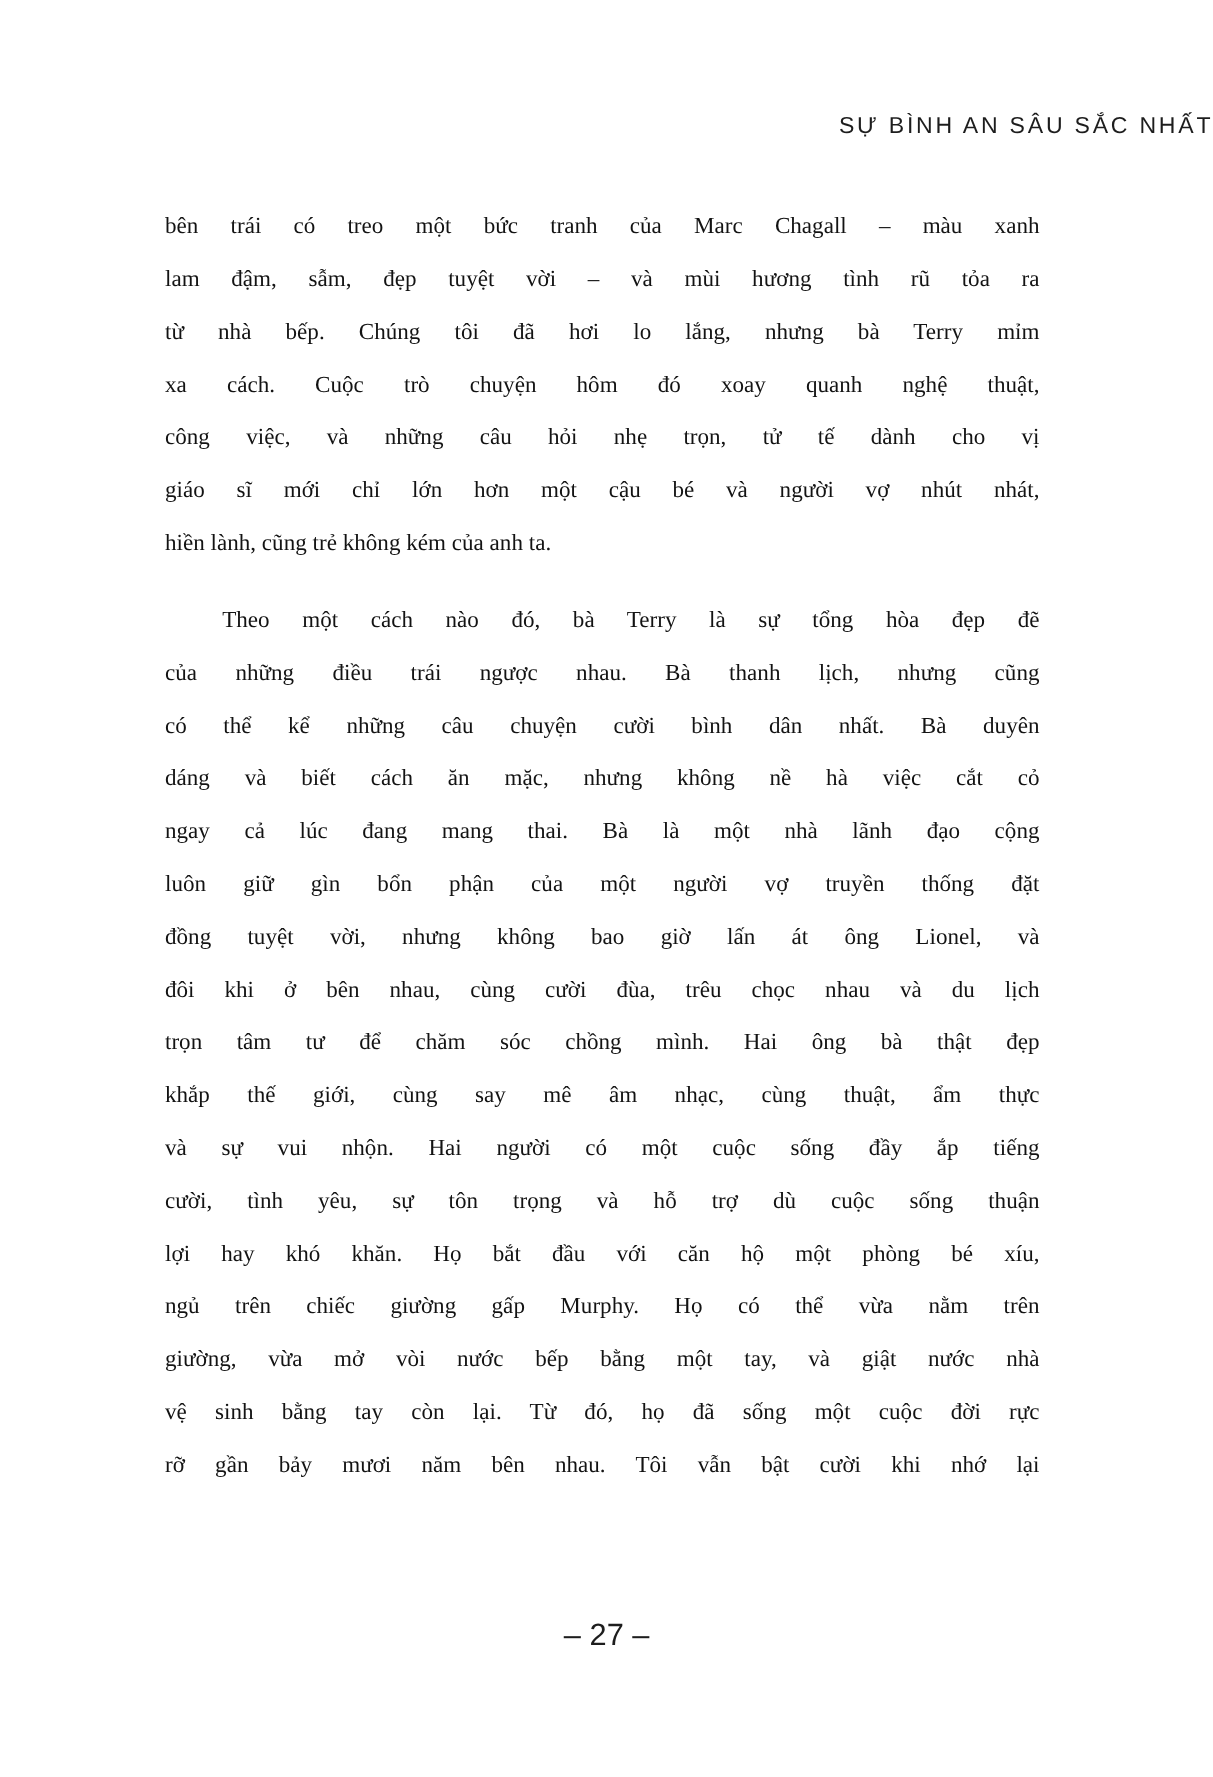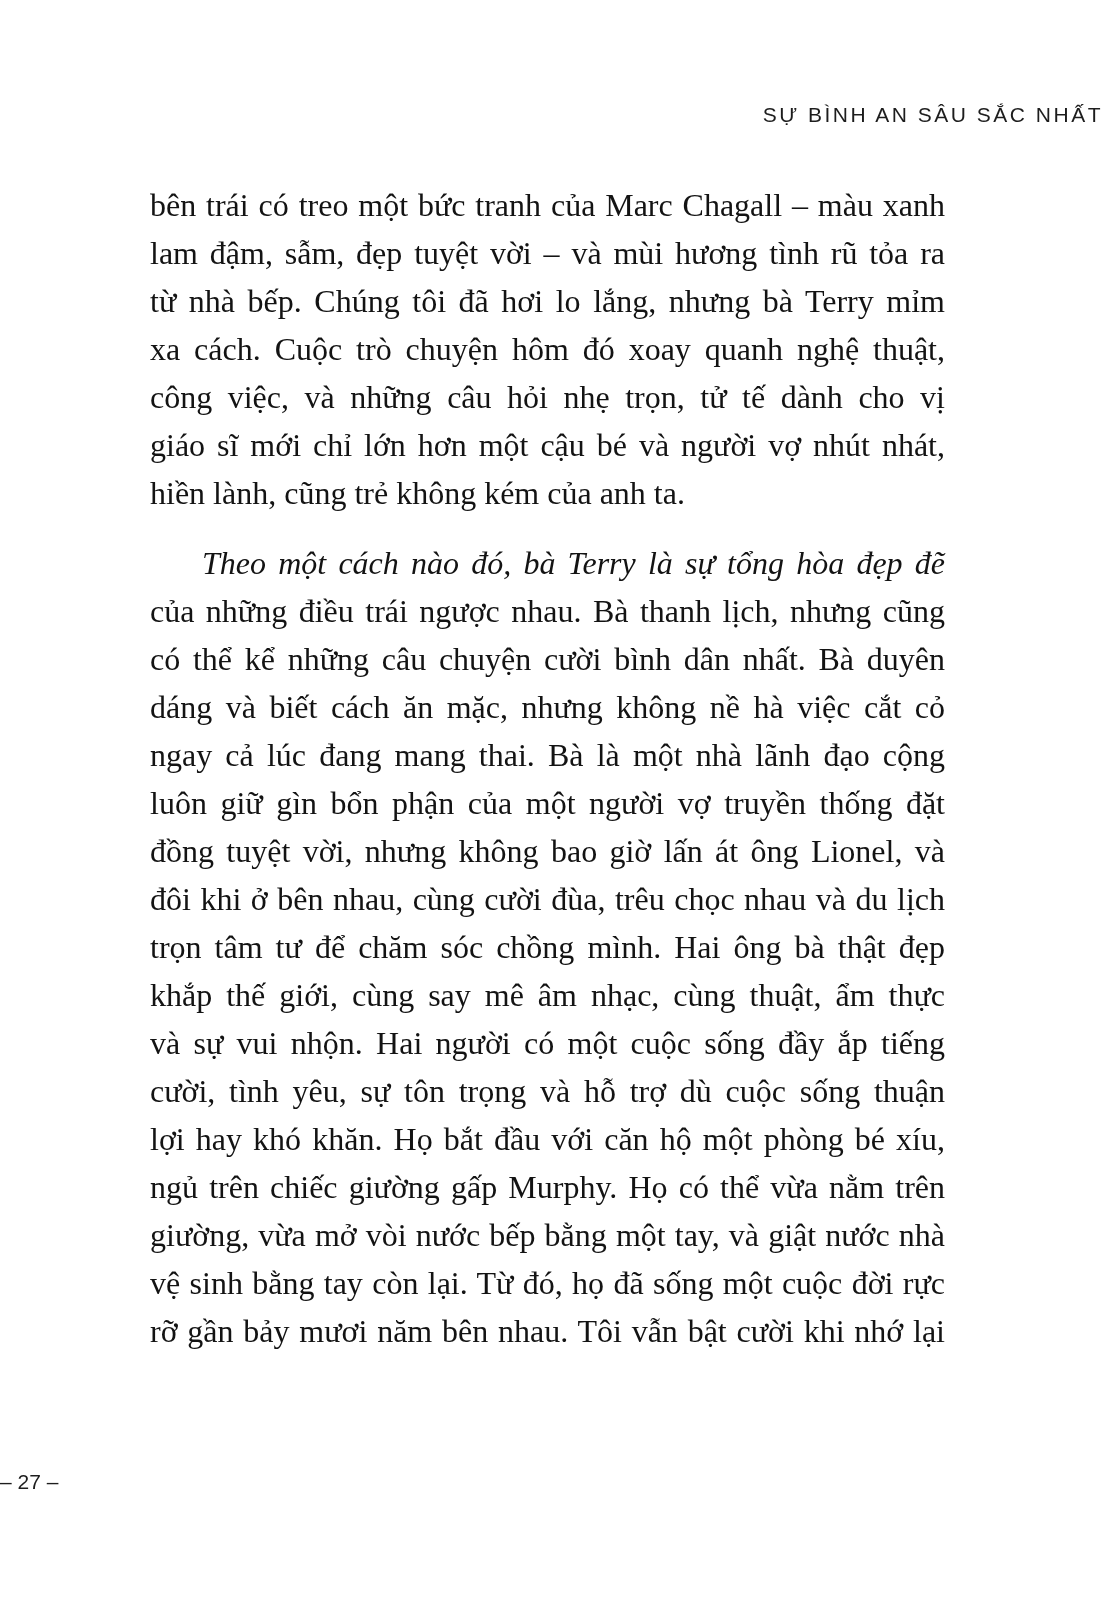--- a/index.html
+++ b/index.html
@@ -25,45 +25,45 @@
     font-weight: 400;
     letter-spacing: 2.5px;
     color: #1d1d1d;
   }
   .body-text {
     position: absolute;
     left: 150px;
     top: 181px;
     width: 795px;
     font-family: "Liberation Serif", "DejaVu Serif", serif;
-    font-size: 32px;
+    font-size: 21px;
     line-height: 48px;
     color: #131313;
   }
   .paragraph + .paragraph {
     margin-top: 22px;
   }
   .line {
     text-align: justify;
     text-align-last: justify;
   }
   .line.flush-left {
     text-align-last: left;
   }
   .paragraph.indented .line:first-child {
     text-indent: 52px;
-    font-style: italic;
   }
   .page-number {
     position: absolute;
     top: 1470px;
     left: 0;
     width: 100%;
+    text-align: center;
     font-family: "Liberation Sans", sans-serif;
-    font-size: 21px;
+    font-size: 28px;
     color: #1d1d1d;
   }
 </style>
 </head>
 <body>
 
 <div class="page">
   <div class="running-header">SỰ BÌNH AN SÂU SẮC NHẤT</div>
 
   <div class="body-text">

